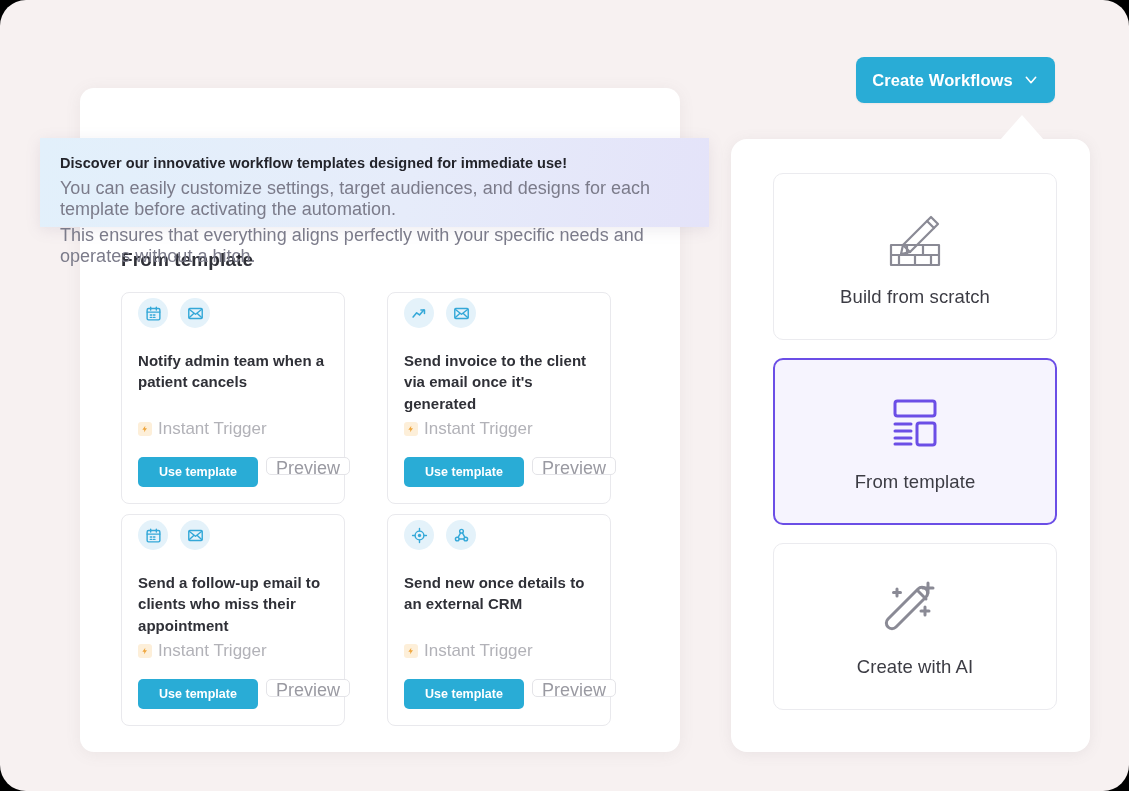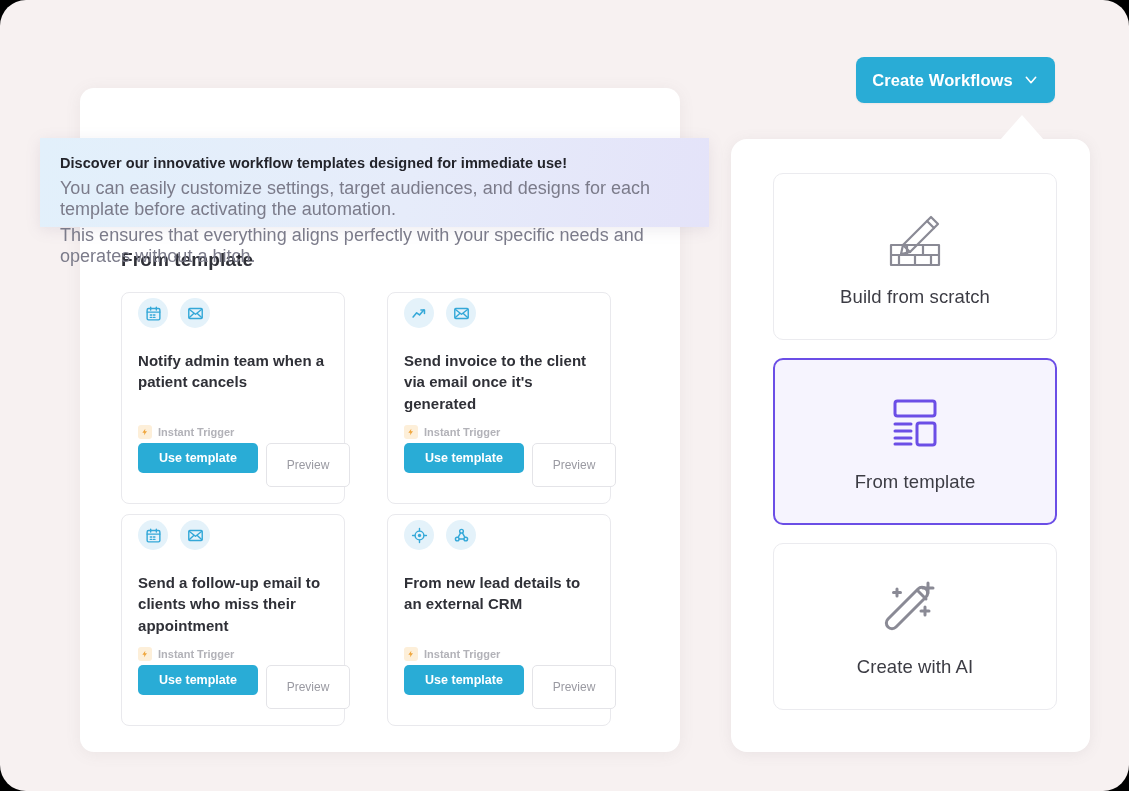--- a/index.html
+++ b/index.html
@@ -131,44 +131,44 @@
     position: absolute;
     left: 16px; bottom: 64px;
     display: flex; align-items: center; gap: 6px;
   }
   .trig-badge {
     width: 14px; height: 14px;
     border-radius: 3px;
     background: #FDEFD9;
     display: flex; align-items: center; justify-content: center;
   }
-  .trig-text { font-size: 11px; color: #B2B2B8; font-weight: bold; }
+  .trig-text { font-size: 17px; color: #B2B2B8; }
   .tpl-actions {
     position: absolute;
     left: 16px; bottom: 16px;
     display: flex; gap: 8px;
   }
   .btn-use {
     width: 120px; height: 30px;
     background: #29ACD6;
     border: none;
     border-radius: 5px;
     color: #fff;
     font-size: 12.5px;
     font-weight: bold;
     font-family: inherit;
     cursor: pointer;
   }
   .btn-prev {
-    width: 84px; height: 44px;
+    width: 84px; height: 18px;
     background: #fff;
     border: 1px solid #E4E4E8;
     border-radius: 5px;
     color: #9A9AA2;
-    font-size: 12px;
+    font-size: 18px;
     font-family: inherit;
     cursor: pointer;
   }
 
   
   .tooltip {
     position: absolute;
     left: 40px; top: 138px;
     width: 669px; height: 89px;
     border-radius: 0;
@@ -303,21 +303,21 @@
       </span>
       <span class="tpl-ico">
         <svg width="17" height="17" viewBox="0 0 24 24" fill="none" stroke="#34A8D8" stroke-width="2" stroke-linecap="round">
           <circle cx="12" cy="6" r="2.6"></circle>
             <circle cx="6" cy="17" r="2.6"></circle>
             <circle cx="18" cy="17" r="2.6"></circle>
           <path d="M10.7 8.3L7.6 14M13.3 8.3L16.4 14M8.6 17h6.8"></path>
         </svg>
       </span>
     </div>
-    <div class="tpl-title">From new lead details to an external CRM</div>
+    <div class="tpl-title">Send new once details to an external CRM</div>
     <div class="tpl-trigger">
       <span class="trig-badge">
         <svg width="8" height="8" viewBox="0 0 24 24" fill="#EFA53B">
             <path d="M13 2L4 14h6l-1 8 9-12h-6z"></path>
           </svg>
       </span>
       <span class="trig-text">Instant Trigger</span>
     </div>
     <div class="tpl-actions">
       <button class="btn-use">Use template</button>

